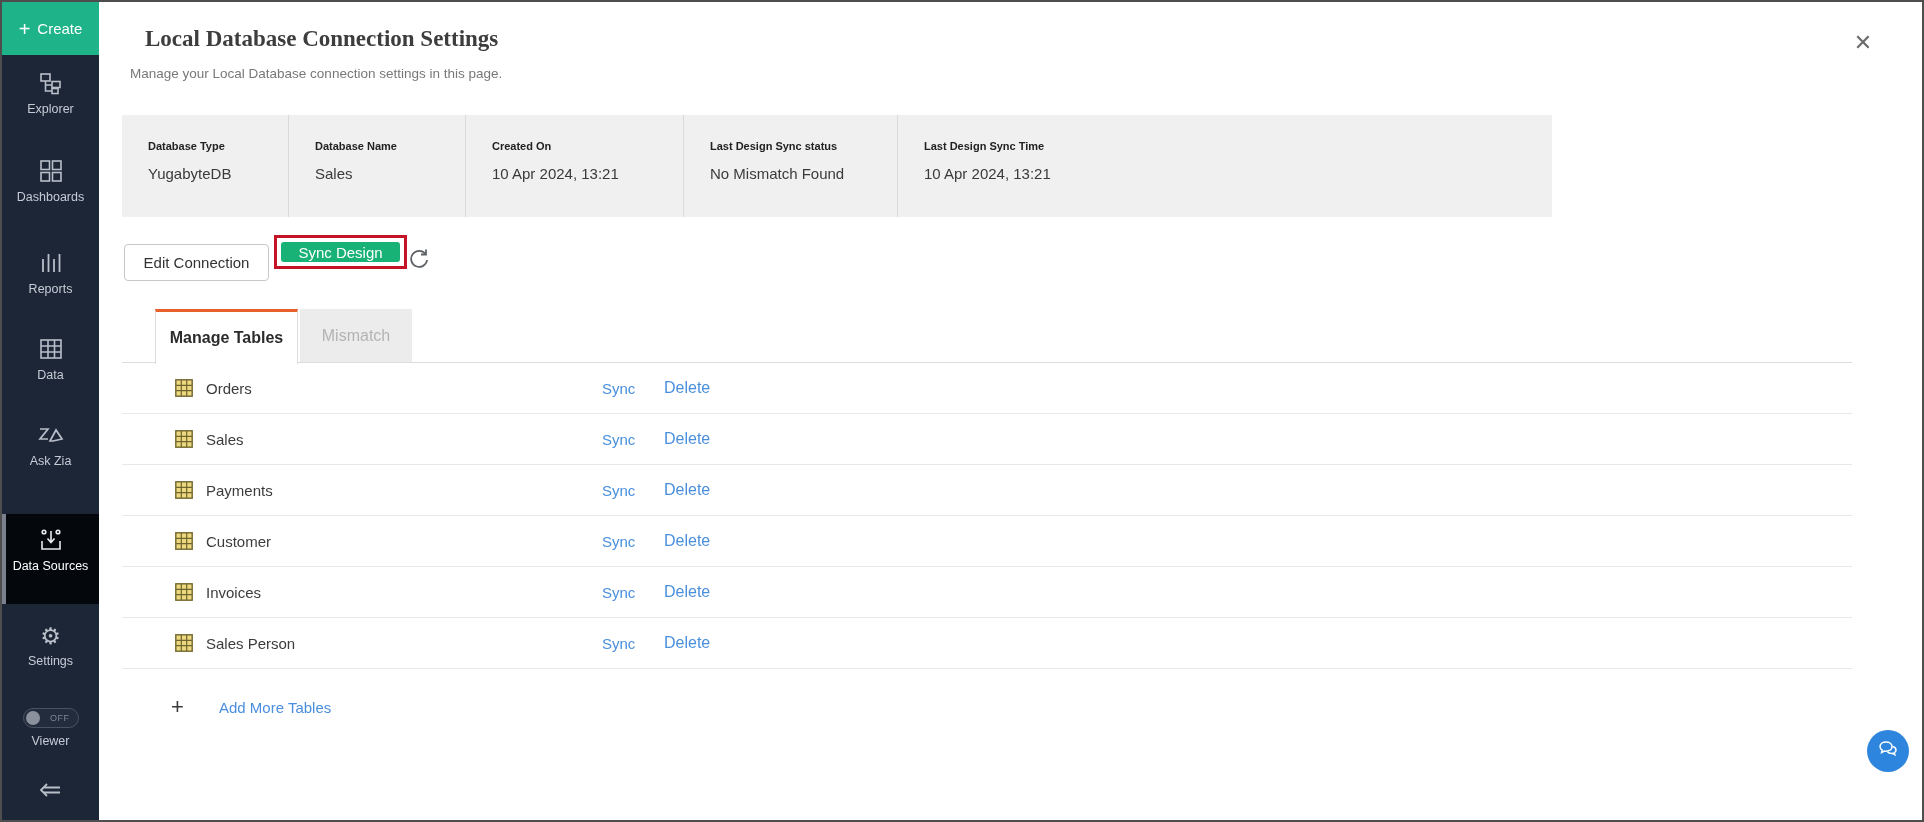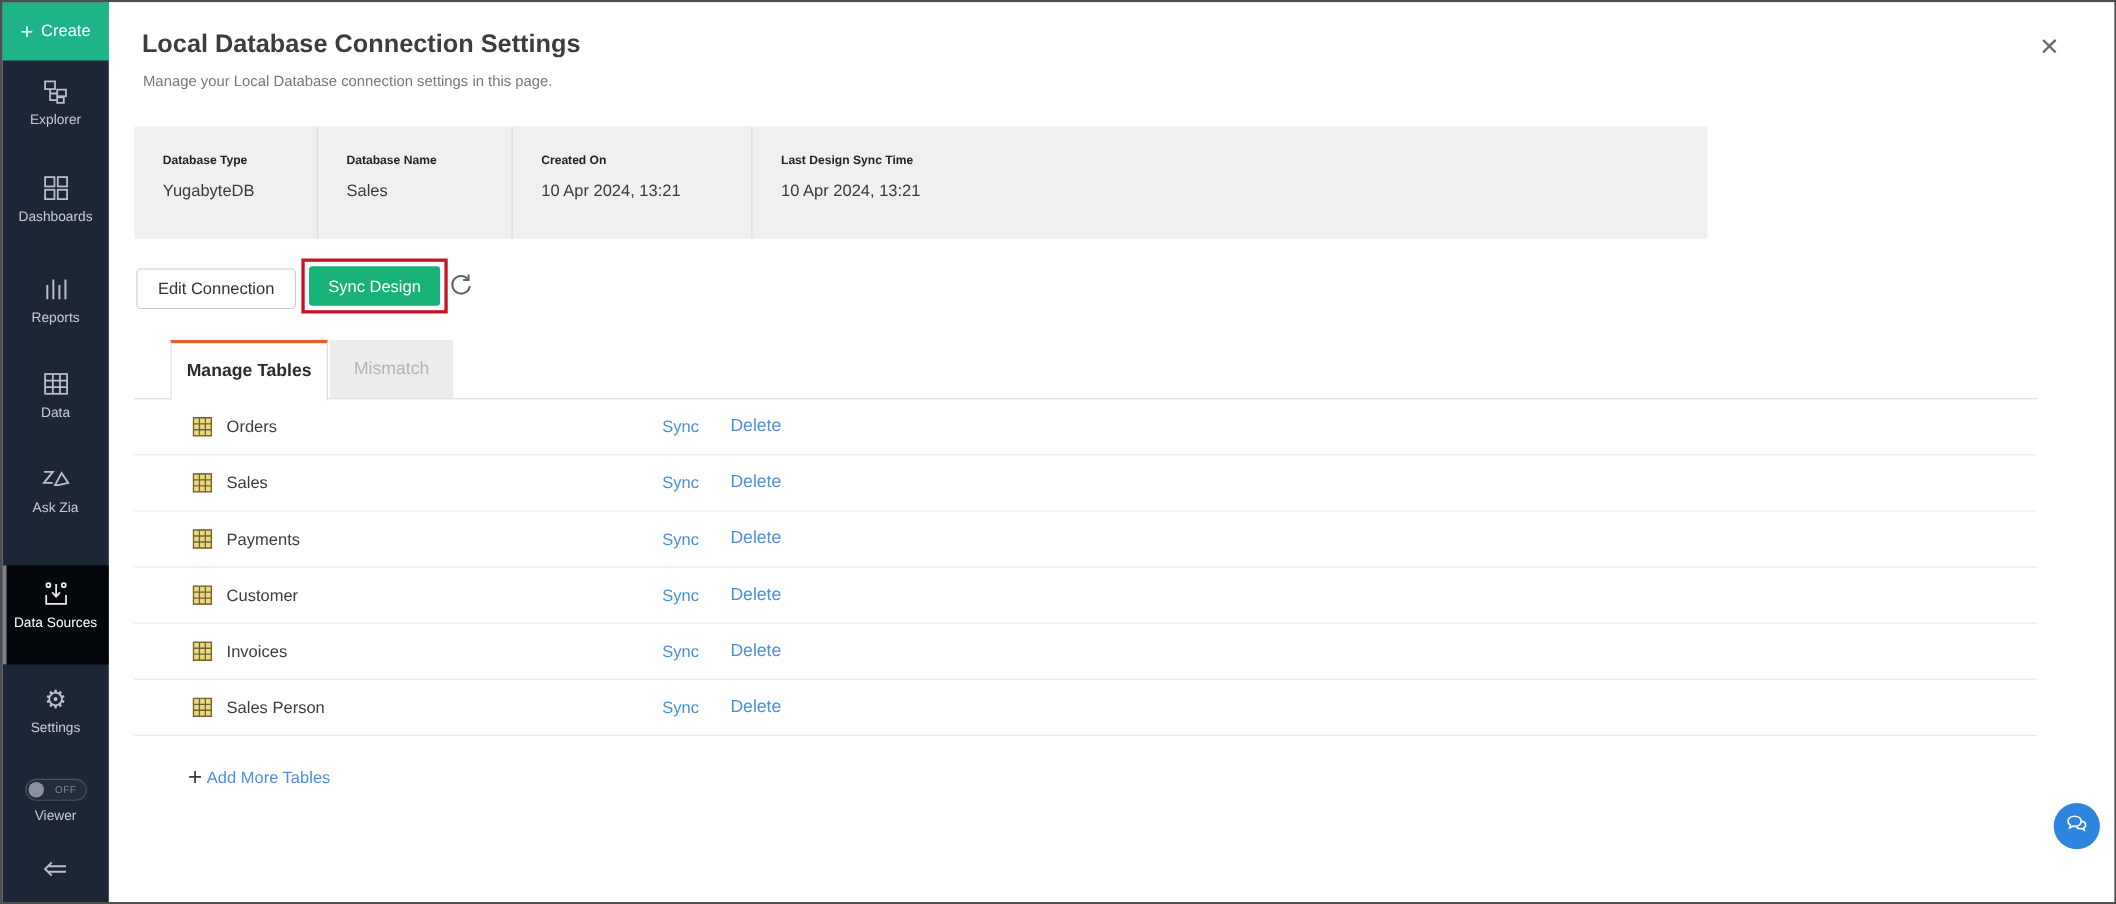--- a/index.html
+++ b/index.html
@@ -47,21 +47,21 @@
     border-radius:50%; background:#8a919d;
   }
   .viewer-toggle .state { font-size:9px; color:#7e8690; letter-spacing:.5px; }
   
   .main { position:absolute; left:97px; top:0; width:1827px; height:100%; background:#fff; }
   .close-btn {
     position:absolute; left:1749px; top:26px; width:30px; height:30px;
     font-size:22px; color:#6b6b6b; display:flex; align-items:center;
     justify-content:center; cursor:pointer;
   }
-  .page-title { position:absolute; left:30px; top:24px; font-size:23px; font-weight:600; color:#3d3d3d; }
+  .page-title { position:absolute; left:46px; top:24px; font-size:23px; font-weight:600; color:#3d3d3d;font-family:Liberation Serif, serif; }
   .page-subtitle { position:absolute; left:31px; top:64px; font-size:13.5px; color:#787878; }
   
   .info-strip {
     position:absolute; left:23px; top:113px; width:1430px; height:102px;
     background:#f0f0f0; display:flex;
   }
   .info-col { padding:25px 10px 0 26px; border-right:1px solid #dadada; }
   .info-col:last-child { border-right:none; }
   .info-col:nth-child(1){ width:167px; }
   .info-col:nth-child(2){ width:177px; }
@@ -77,21 +77,21 @@
     position:absolute; left:25px; top:242px; width:145px; height:37px;
     background:#fff; border:1px solid #c9c9c9; border-radius:4px;
     font-size:15px; color:#333; display:flex; align-items:center;
     justify-content:center; cursor:pointer;
   }
   .red-box {
     position:absolute; left:175px; top:233px; border:3px solid #c41425;
     padding:4px; background:#fff;
   }
   .btn-sync-design {
-    width:119px; height:36px; background:#18b176; border:none; border-radius:3px;
+    width:119px; height:20px; background:#18b176; border:none; border-radius:3px;
     color:#fff; font-size:15px; display:flex; align-items:center;
     justify-content:center; cursor:pointer; font-family:"Liberation Sans",sans-serif;
   }
   .refresh-btn { position:absolute; left:308px; top:245px; width:24px; height:24px; cursor:pointer; }
   
   .tab-bar {
     position:absolute; left:23px; top:307px; width:1730px; height:54px;
     border-bottom:1px solid #dcdcdc;
   }
   .tab {
@@ -112,21 +112,21 @@
   }
   .table-row .grid-icon { position:absolute; left:53px; top:16px; width:18px; height:18px; }
   .table-row .row-name { position:absolute; left:84px; font-size:15px; color:#3c3c3c; }
   .table-row .link-sync { position:absolute; left:480px; font-size:15px; color:#4a8fdd; cursor:pointer; text-decoration:none; }
   .table-row .link-delete { position:absolute; left:542px; font-size:16px; color:#4a8fdd; cursor:pointer; text-decoration:none; }
   .add-more {
     position:absolute; left:23px; top:690px; height:30px; display:flex;
     align-items:center; cursor:pointer;
   }
   .add-more .plus-glyph { position:absolute; left:49px; font-size:22px; font-weight:400; color:#3a3a3a; line-height:1; }
-  .add-more .add-label { position:absolute; left:66px; font-size:15px; color:#4a8fdd; white-space:nowrap; }
+  .add-more .add-label { position:absolute; left:97px; font-size:15px; color:#4a8fdd; white-space:nowrap; }
   
   .chat-fab {
     position:absolute; left:1768px; top:728px; width:42px; height:42px;
     border-radius:50%; background:#2d85dd; display:flex; align-items:center;
     justify-content:center; cursor:pointer;
   }
 </style>
 </head>
 <body>
 
@@ -245,20 +245,24 @@
       </div>
       <div class="info-col">
         <div class="info-header">Database Name</div>
         <div class="info-value">Sales</div>
       </div>
       <div class="info-col">
         <div class="info-header">Created On</div>
         <div class="info-value">10 Apr 2024, 13:21</div>
       </div>
       <div class="info-col">
+        <div class="info-header">Last Design Sync status</div>
+        <div class="info-value">No Mismatch Found</div>
+      </div>
+      <div class="info-col">
         <div class="info-header">Last Design Sync Time</div>
         <div class="info-value">10 Apr 2024, 13:21</div>
       </div>
     </div>
 
     <button class="btn-edit">Edit Connection</button>
     <div class="red-box">
       <button class="btn-sync-design">Sync Design</button>
     </div>
     <div class="refresh-btn">

